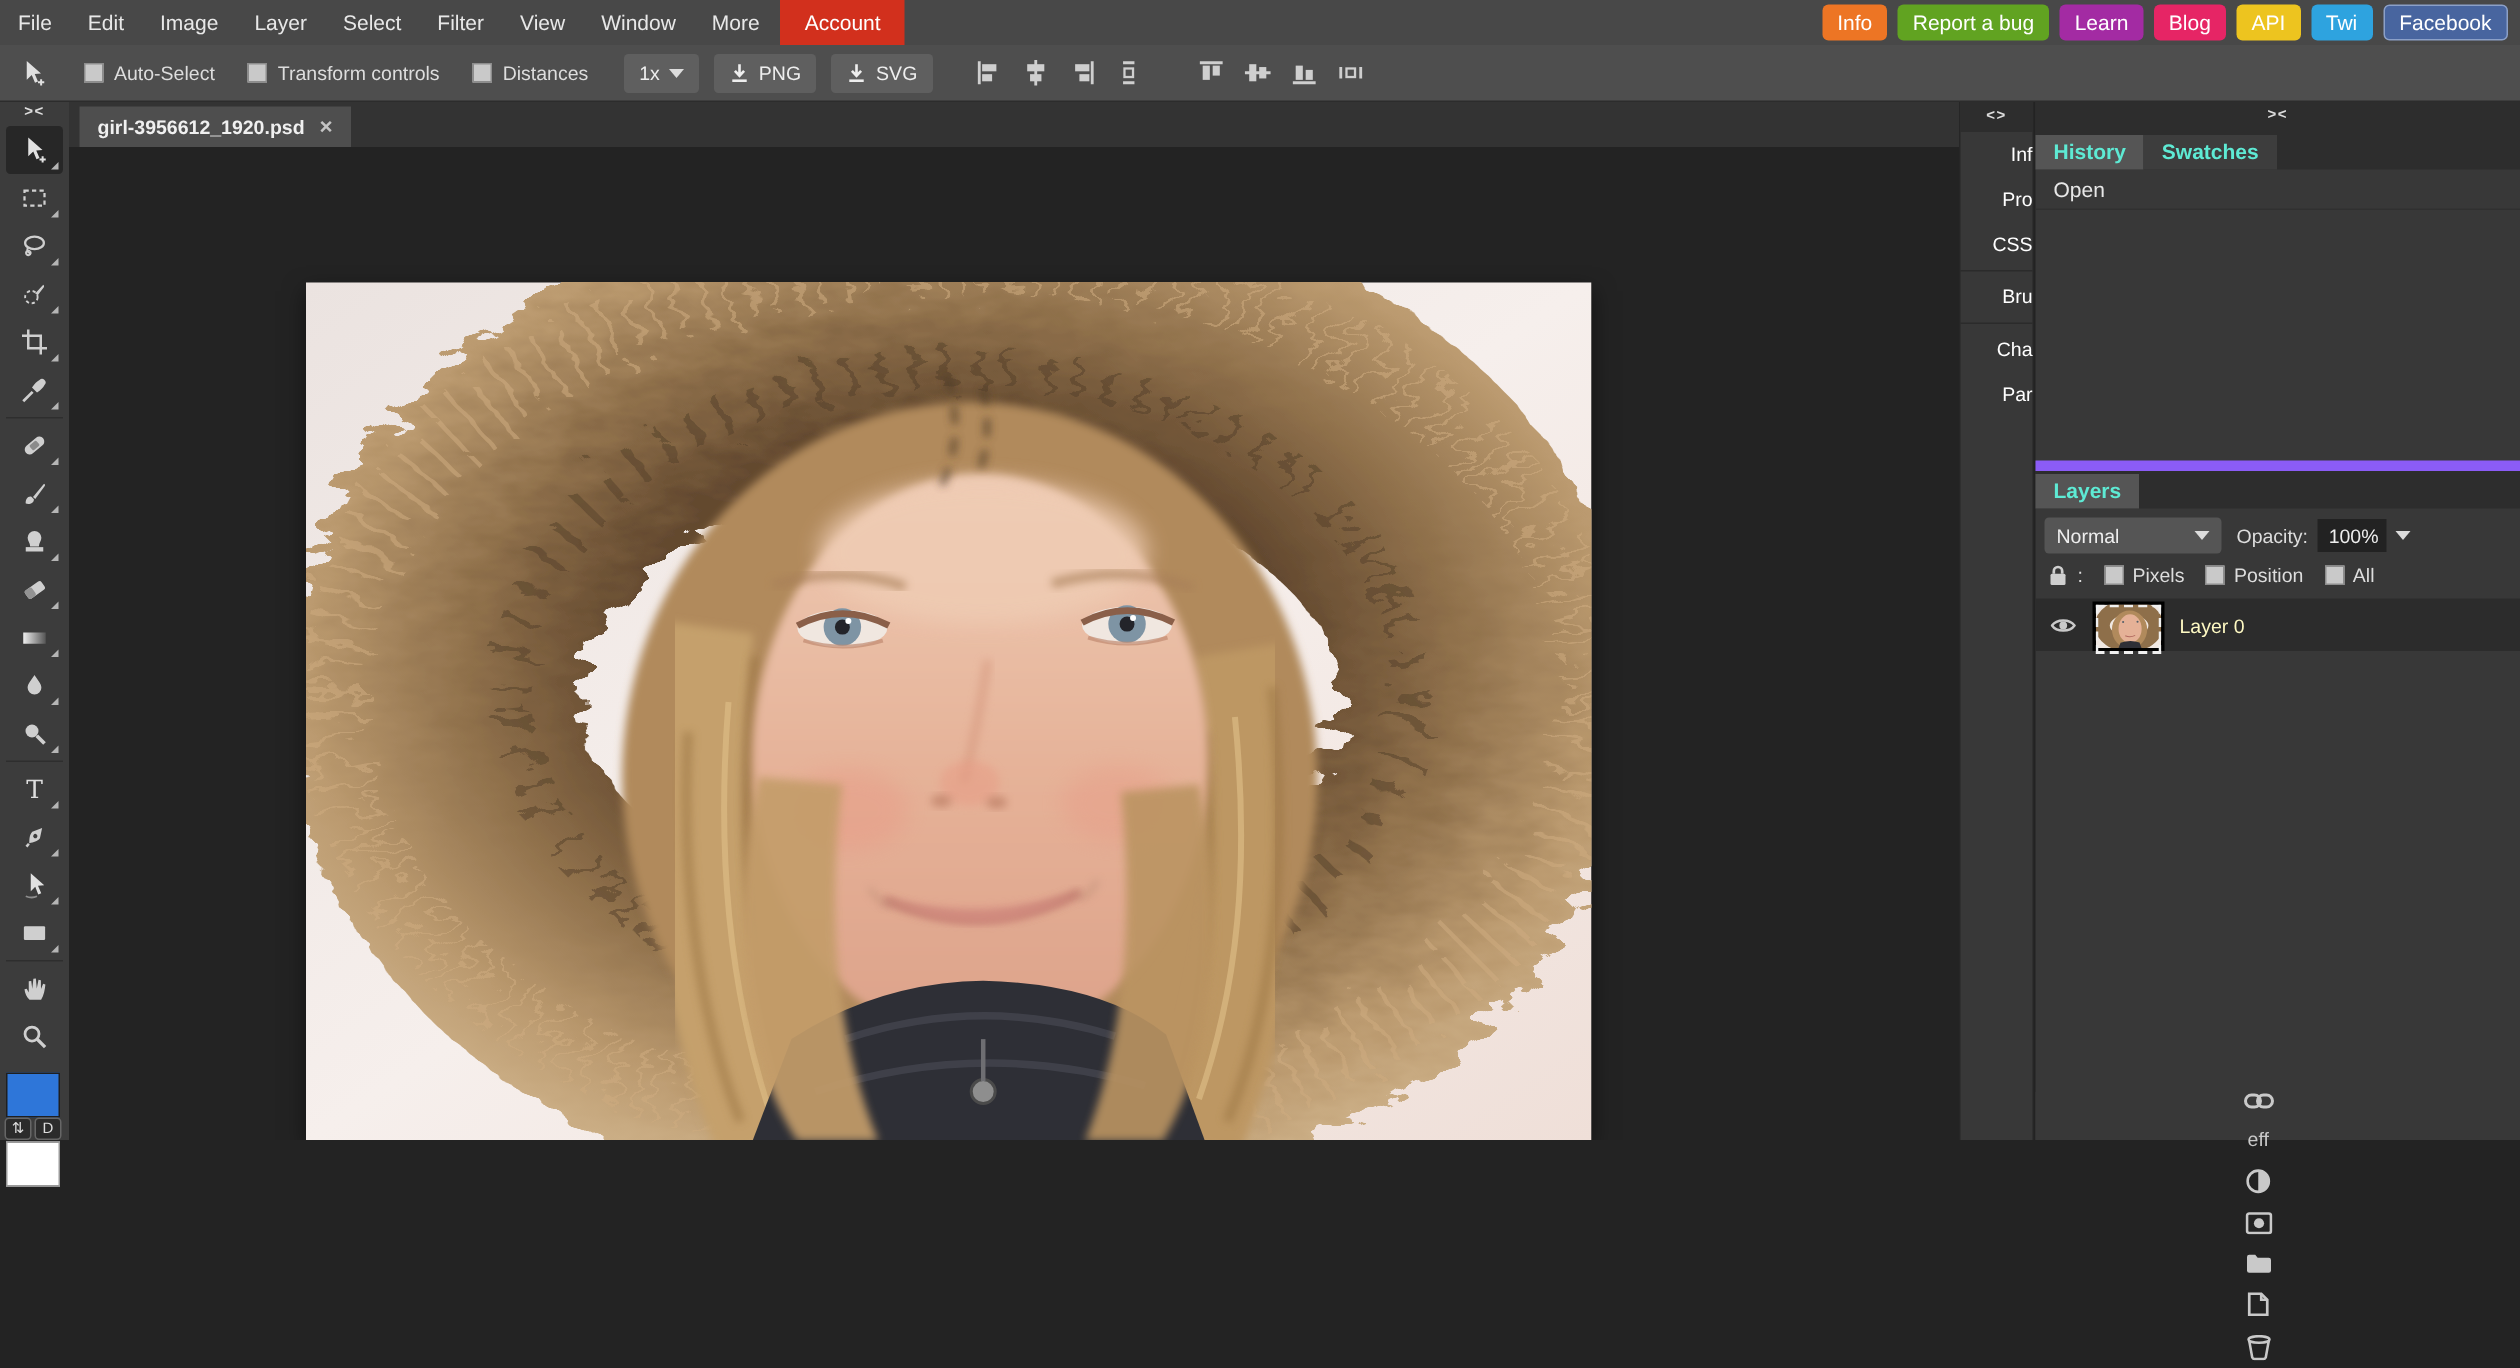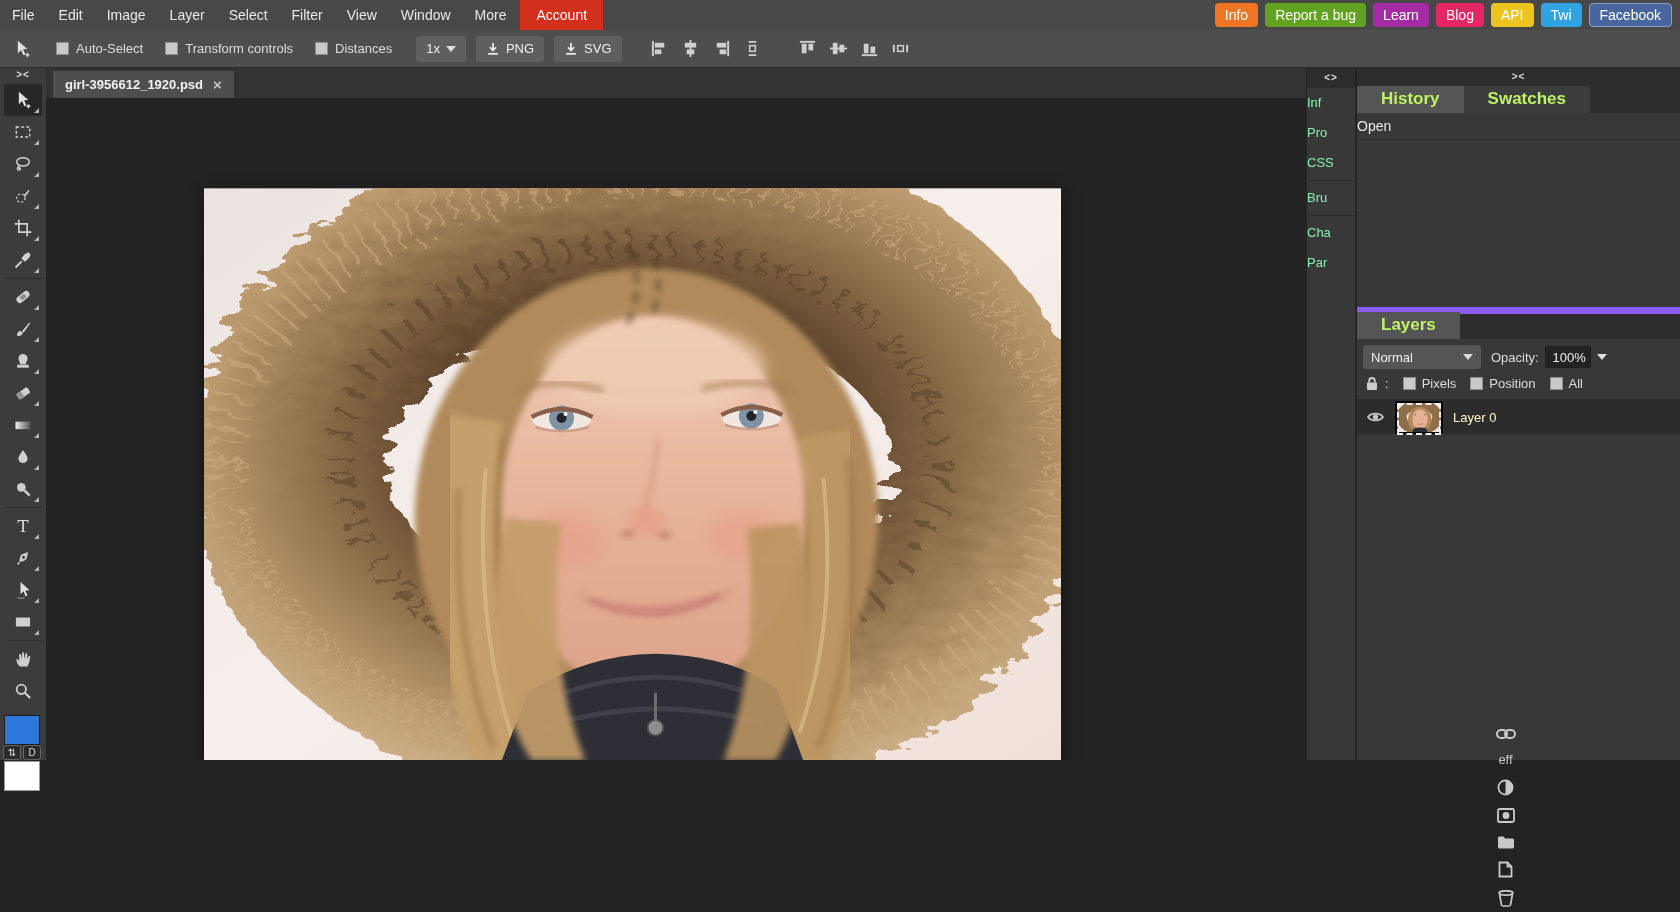--- a/index.html
+++ b/index.html
@@ -66,31 +66,31 @@
   .doc-close { color:#c3c3c3; font-size:15px; font-weight:bold; line-height:1; }
   .canvas { position:absolute; left:46px; top:98px; width:1260px; bottom:0; background:#232323; overflow:hidden; }
   .photo { position:absolute; left:158px; top:90px; width:857px; height:573px;
     box-shadow:0 5px 14px rgba(0,0,0,.5); }
   .photo svg { display:block; }
 
   
   .sidestrip { position:absolute; left:1306px; top:68px; width:50px; bottom:0; background:#383838;
     border-left:1px solid #262626; border-right:1px solid #262626; }
   .sidestrip .collapse-h { background:#2d2d2d; height:20px; line-height:20px; }
-  .strip-item { height:30px; line-height:30px; text-align:left; color:#86efac; font-size:13px; }
+  .strip-item { height:30px; line-height:30px; text-align:right; color:#ffffff; font-size:13px; }
   .strip-sep { height:1px; background:#2b2b2b; margin:2px 0; }
 
   
   .rightpanel { position:absolute; left:1357px; top:68px; right:0; bottom:0; background:#383838; }
   .panel-titlebar { height:20px; background:#2d2d2d; text-align:center; color:#ddd;
     font-size:10px; font-weight:bold; letter-spacing:1px; line-height:18px; }
   .panel-tabs { height:25px; background:#2d2d2d; display:flex; align-items:flex-end; }
-  .panel-tab { padding:3px 24px 4px; font-size:17px; font-weight:bold; color:#bef264; background:#3d3d3d; }
+  .panel-tab { padding:3px 12px 4px; font-size:14px; font-weight:bold; color:#5eead4; background:#3d3d3d; }
   .panel-tab.active { background:#555; }
-  .history-entry { height:27px; line-height:27px; color:#e7e7e7; font-size:14px;
+  .history-entry { height:27px; line-height:27px; padding-left:12px; color:#e7e7e7; font-size:14px;
     border-bottom:1px solid #303030; }
   .history-body { height:167px; }
 
   .layers-section { border-top:7px solid #8b5cf6; }
   .layers-controls { display:flex; align-items:center; padding:6px 6px 5px; gap:6px; }
   .blend-select { width:118px; height:24px; background:#555; border-radius:3px; display:flex;
     align-items:center; color:#eee; font-size:13px; padding:0 8px; justify-content:space-between; }
   .op-label { color:#ddd; font-size:13px; margin-left:4px; }
   .op-value { width:46px; height:22px; background:#222; color:#eee; font-size:13px;
     display:flex; align-items:center; justify-content:flex-end; padding:0 5px; }

